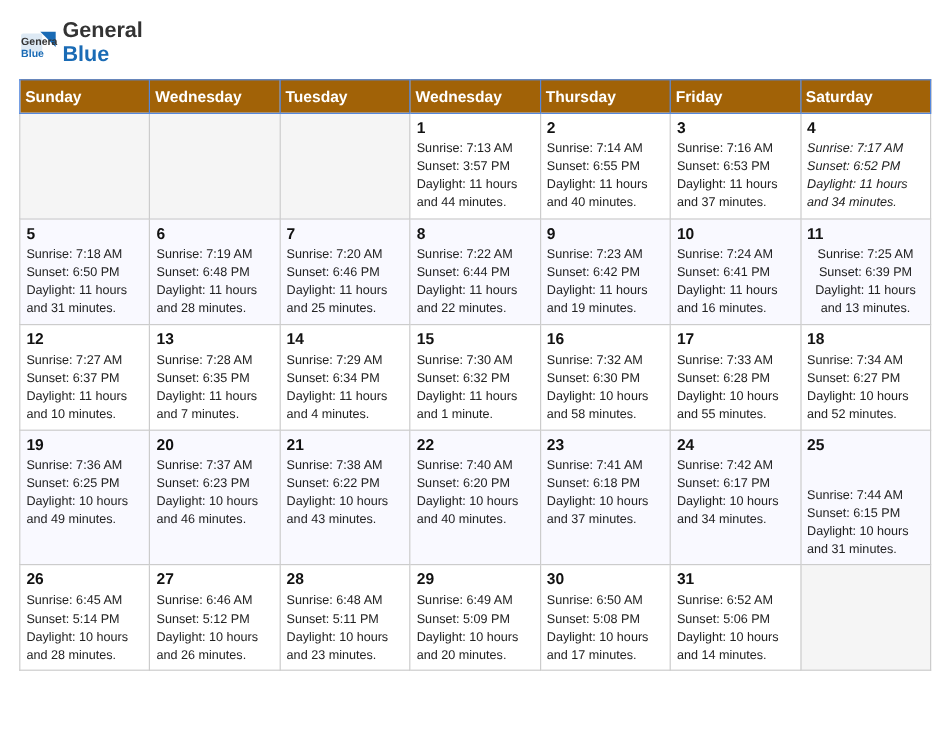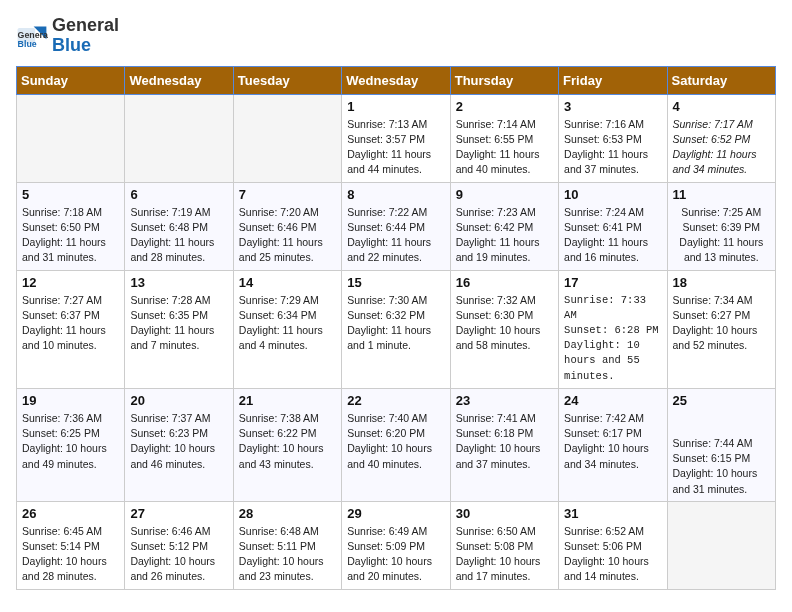--- a/index.html
+++ b/index.html
@@ -218,21 +218,21 @@
 Daylight: 11 hours and 1 minute.</div>
         </td>
         <td>
           <div class="day-num">16</div>
           <div class="day-info" style="white-space: pre-line;">Sunrise: 7:32 AM
 Sunset: 6:30 PM
 Daylight: 10 hours and 58 minutes.</div>
         </td>
         <td>
           <div class="day-num">17</div>
-          <div class="day-info" style="white-space: pre-line; font-family: Liberation Mono, monospace;">Sunrise: 7:33 AM
+          <div class="day-info" style="white-space: pre-line;">Sunrise: 7:33 AM
 Sunset: 6:28 PM
 Daylight: 10 hours and 55 minutes.</div>
         </td>
         <td>
           <div class="day-num">18</div>
           <div class="day-info" style="white-space: pre-line;">Sunrise: 7:34 AM
 Sunset: 6:27 PM
 Daylight: 10 hours and 52 minutes.</div>
         </td>
       </tr>

